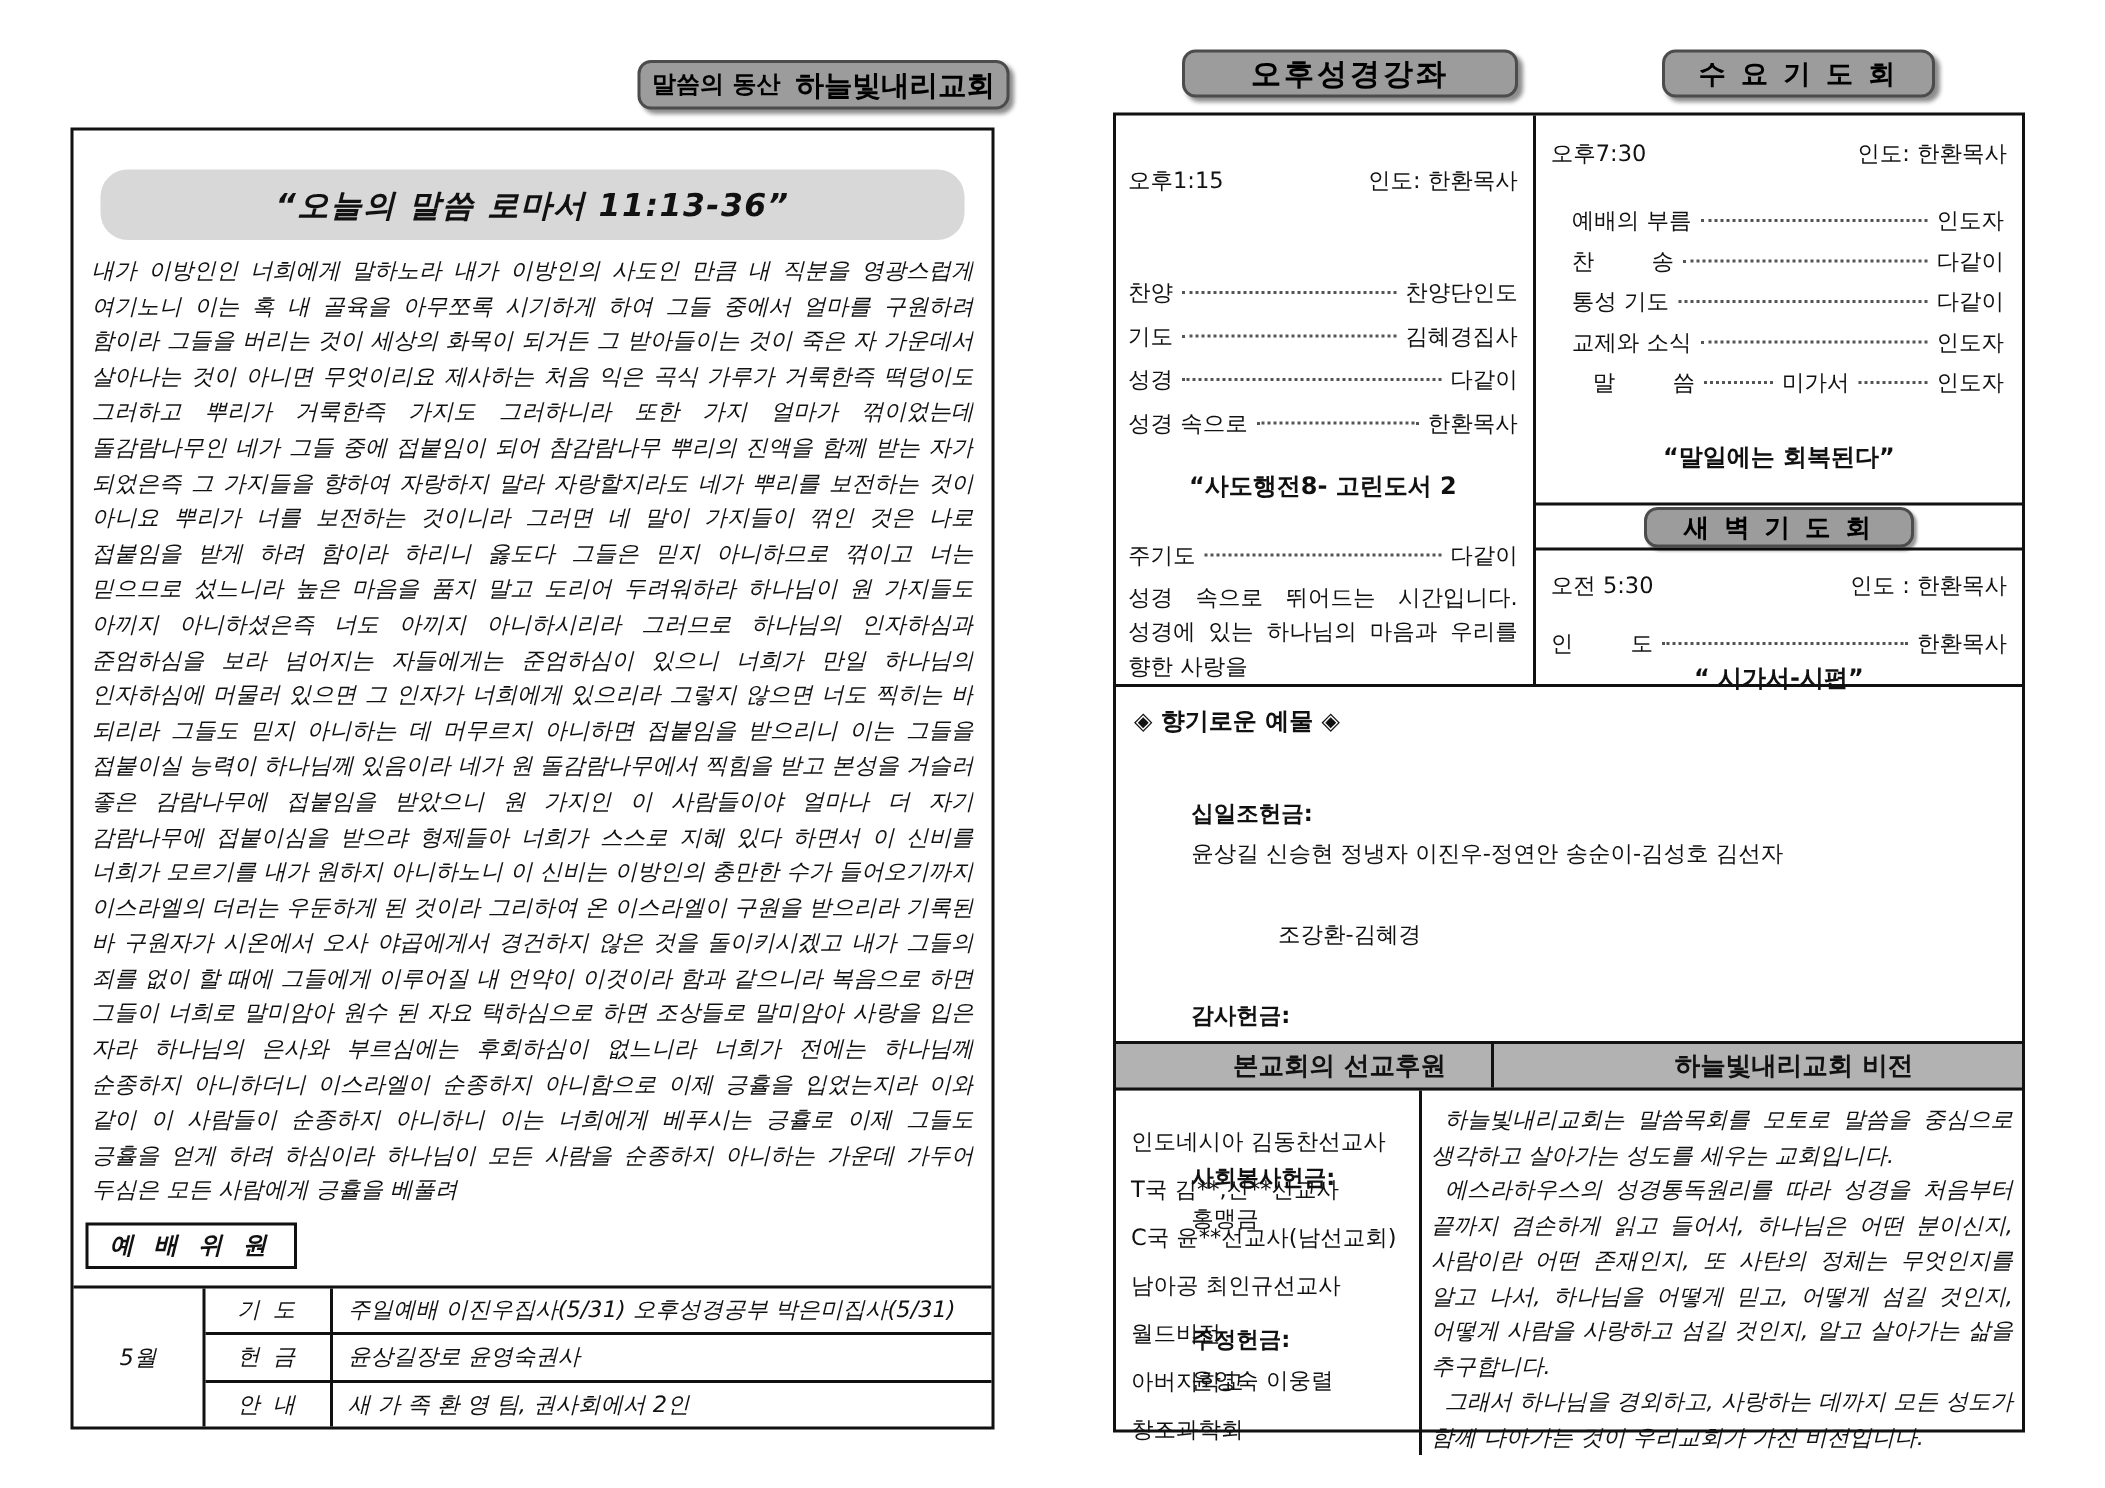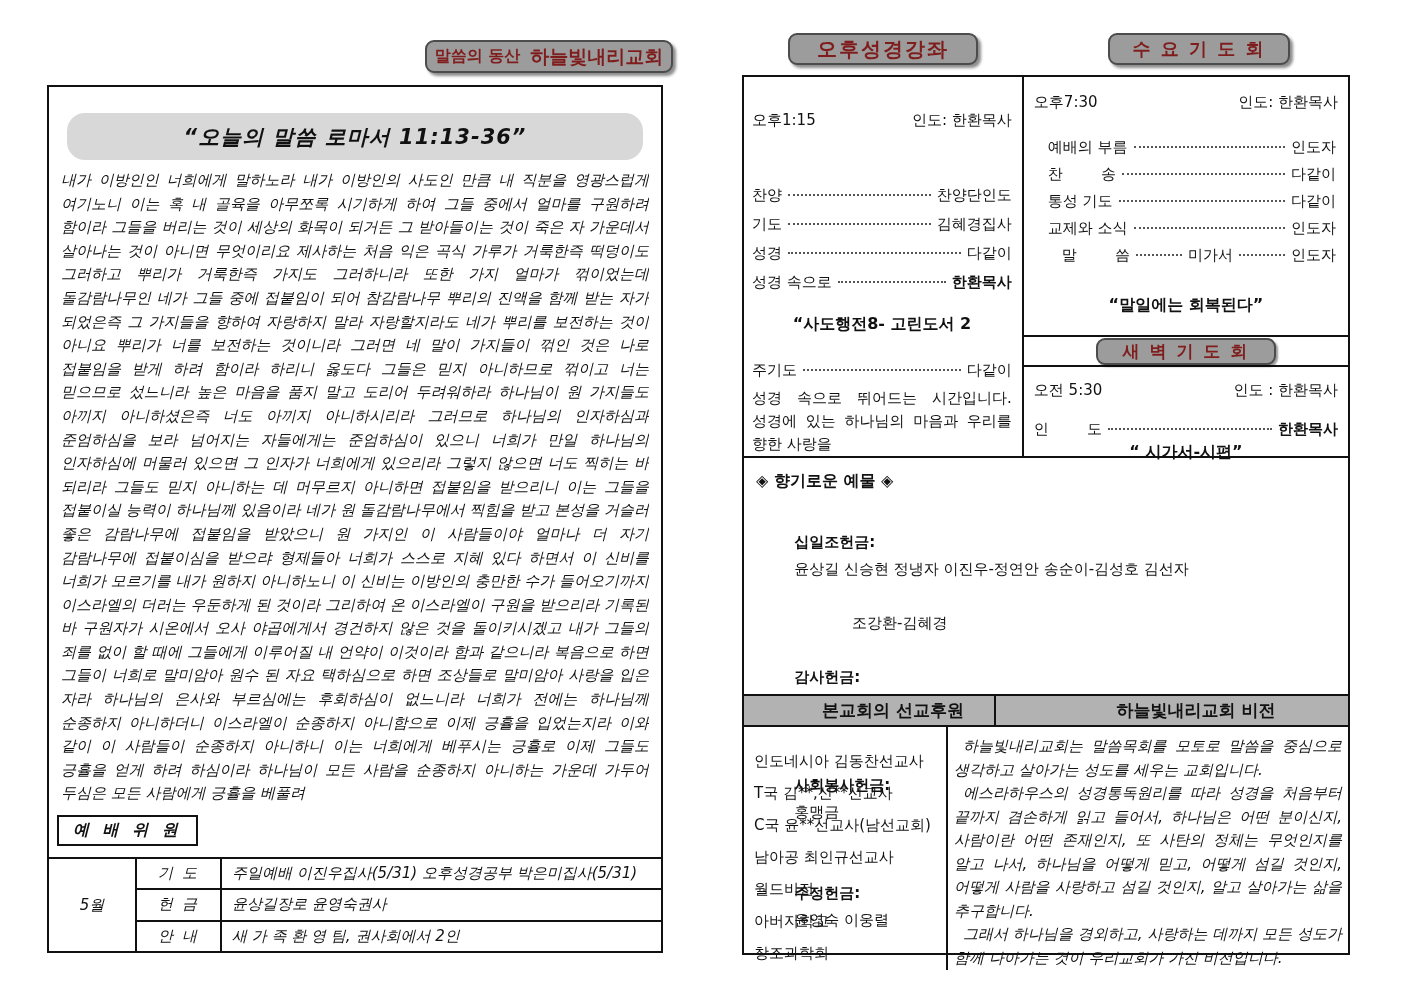--- a/index.html
+++ b/index.html
@@ -6,21 +6,21 @@
   html,body { background:#fff; }
   .sheet {
     position:relative; width:1403px; height:992px; background:#ffffff;
     font-family:"DejaVu Sans", sans-serif; color:#111;
     overflow:hidden;
   }
   .badge {
     background:#9c9c9c; border:2px solid #4c4c4c; border-radius:9px;
     box-shadow:3px 3px 3px rgba(0,0,0,.45);
     display:flex; align-items:center; justify-content:center;
-    font-weight:bold; color:#7f1d1d;
+    font-weight:bold; color:#000000;
   }
   
   .p1-badge { position:absolute; left:425px; top:40px; width:248px; height:33px; gap:10px; font-size:16px; }
   .p1-badge .church { font-size:19px; }
   .p1-box { position:absolute; left:47px; top:85px; width:616px; height:868px; border:2px solid #111;font-style:italic; }
   .p1-title {
     margin:26px 18px 0; height:47px; background:#d8d8d8; border-radius:18px;
     display:flex; align-items:center; justify-content:center;
     font-size:21px; font-weight:bold; letter-spacing:1px;
   }
@@ -42,33 +42,33 @@
   }
   .p1-table .rows { flex:1; display:flex; flex-direction:column; }
   .p1-table .trow { flex:1; display:flex; border-bottom:2px solid #111; }
   .p1-table .trow:last-child { border-bottom:none; }
   .p1-table .tlbl {
     width:85px; border-right:2px solid #111; display:flex;
     align-items:center; justify-content:center; letter-spacing:2px;
   }
   .p1-table .tval { flex:1; display:flex; align-items:center; padding-left:10px; }
   
-  .p2-badge-a { position:absolute; left:788px; top:33px; width:190px; height:32px; font-size:20px; letter-spacing:2px; }
+  .p2-badge-a { position:absolute; left:788px; top:33px; width:224px; height:32px; font-size:20px; letter-spacing:2px; }
   .p2-badge-w { position:absolute; left:1108px; top:33px; width:182px; height:32px; font-size:18px; letter-spacing:2px; }
   .p2-box { position:absolute; left:742px; top:75px; width:608px; height:880px; border:2px solid #111; display:flex; flex-direction:column; }
   .p2-top { height:388px; display:flex; border-bottom:2px solid #111; }
   .p2-col-l { width:306px; border-right:2px solid #111; padding:34px 10px 0 8px; font-size:15px; }
   .p2-col-r { flex:1; position:relative; padding:16px 10px 0; font-size:15px; }
   .timerow { display:flex; justify-content:space-between; }
   .dotrows { display:flex; flex-direction:column; }
   .drow { display:flex; align-items:baseline; }
   .drow .lbl, .drow .val, .drow .mid { white-space:pre; }
   .drow .dots { flex:1; border-bottom:2px dotted #555; margin:0 6px; transform:translateY(-4px); }
   .drow .dots.short { flex:0 0 46px; }
-  .bold { font-weight:bold; }
+  .bold { font-weight:normal; }
   .theme { text-align:center; font-weight:bold; font-size:16px; }
   .note { margin-top:7px; line-height:23px; text-align:justify; word-break:keep-all; }
   .dawn-banner {
     position:absolute; left:0; right:0; top:258px; height:32px;
     border-top:2px solid #111; border-bottom:2px solid #111;
     display:flex; align-items:center; justify-content:center;
   }
   .dawn-banner .badge { width:180px; height:27px; font-size:17px; letter-spacing:2px; box-shadow:2px 2px 2px rgba(0,0,0,.4); }
   .dawn-body { position:absolute; left:0; right:0; top:292px; padding:12px 10px 0; font-size:15px; }
   .p2-mid { height:238px; border-bottom:2px solid #111; padding:12px 12px 0; font-size:15px; }

